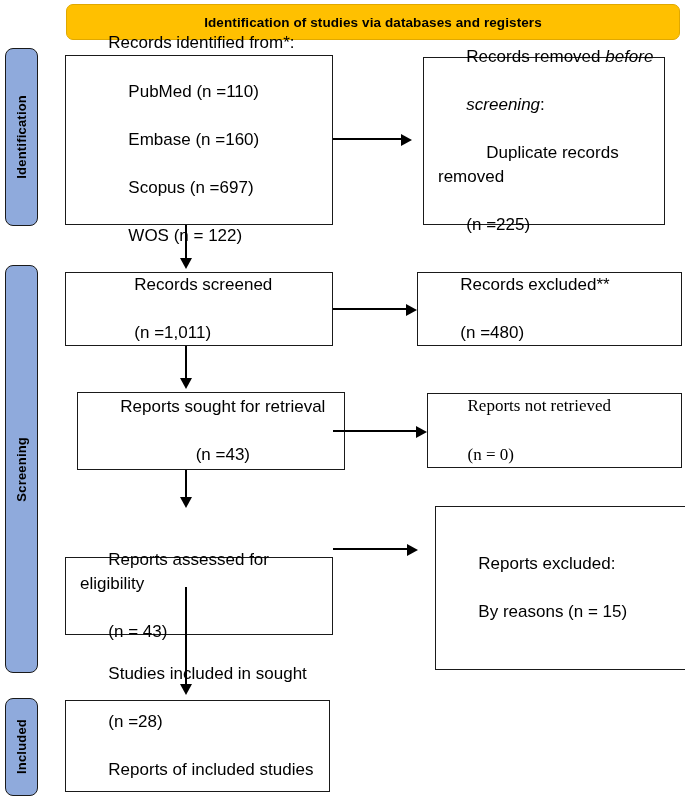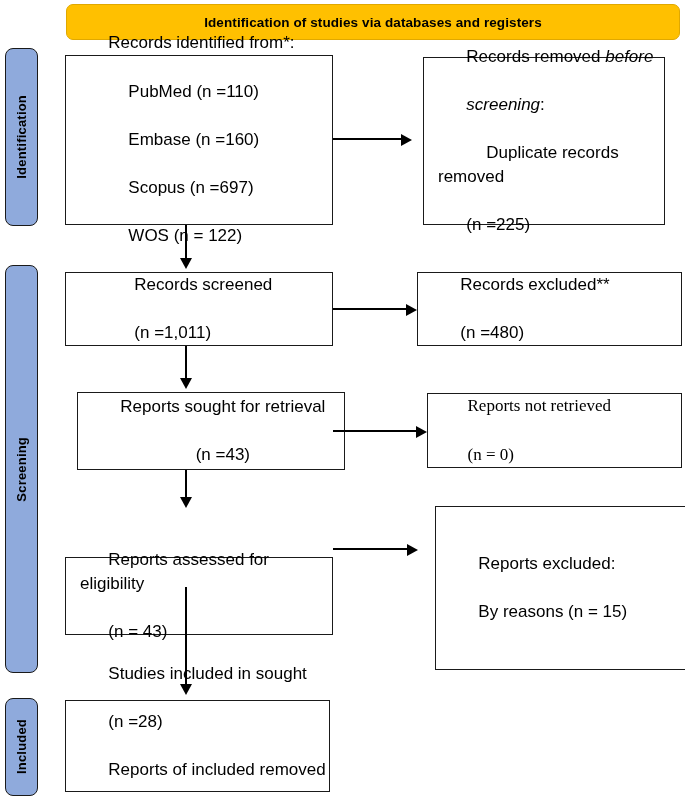--- a/index.html
+++ b/index.html
@@ -208,18 +208,18 @@
   <div class="conn conn-h" style="left:333px; top:548px; width:77px;"></div>
   <div class="arrowhead-right" style="left:407px; top:543.5px;"></div>
 
   <div class="conn conn-v" style="left:185px; top:587px; height:100px;"></div>
   <div class="arrowhead-down" style="left:180px; top:684px;"></div>
 
   <div class="flow-box" style="left:65px; top:700px; width:265px; height:92px;">
     <div class="box-text">
       <span>Studies included in sought</span><br>
       <span>(n =28)</span><br>
-      <span>Reports of included removed</span><br>
+      <span>Reports of included studies</span><br>
       <span>(n =30)</span>
     </div>
   </div>
 
 </div>
 
 </body></html>

